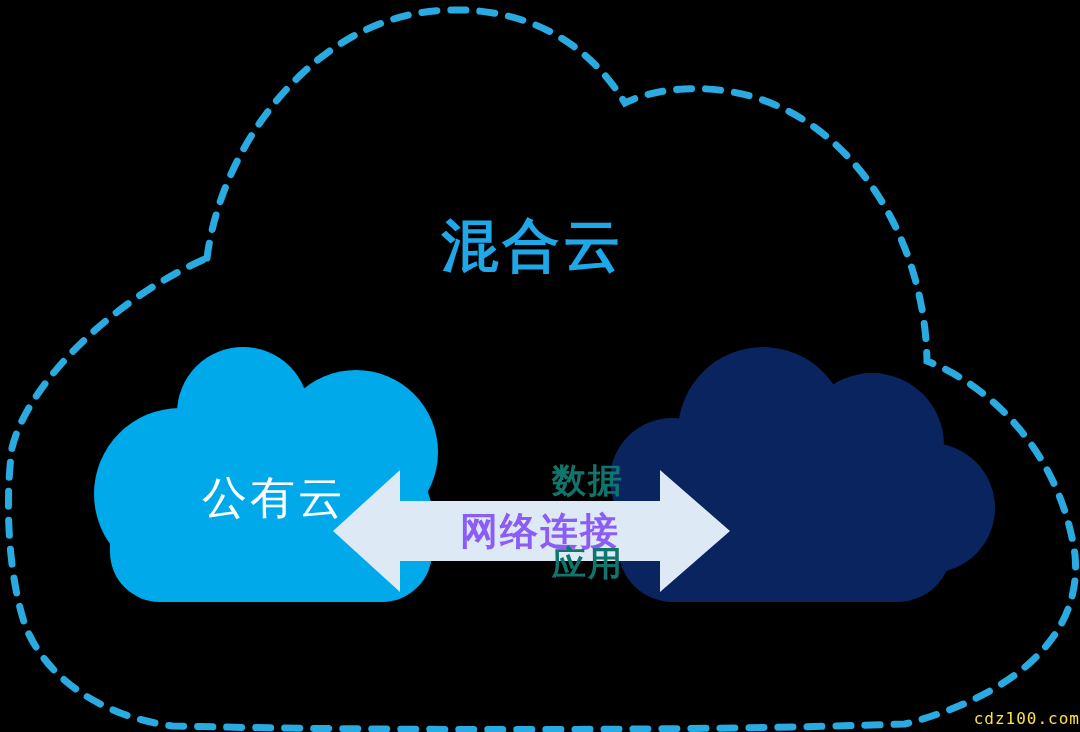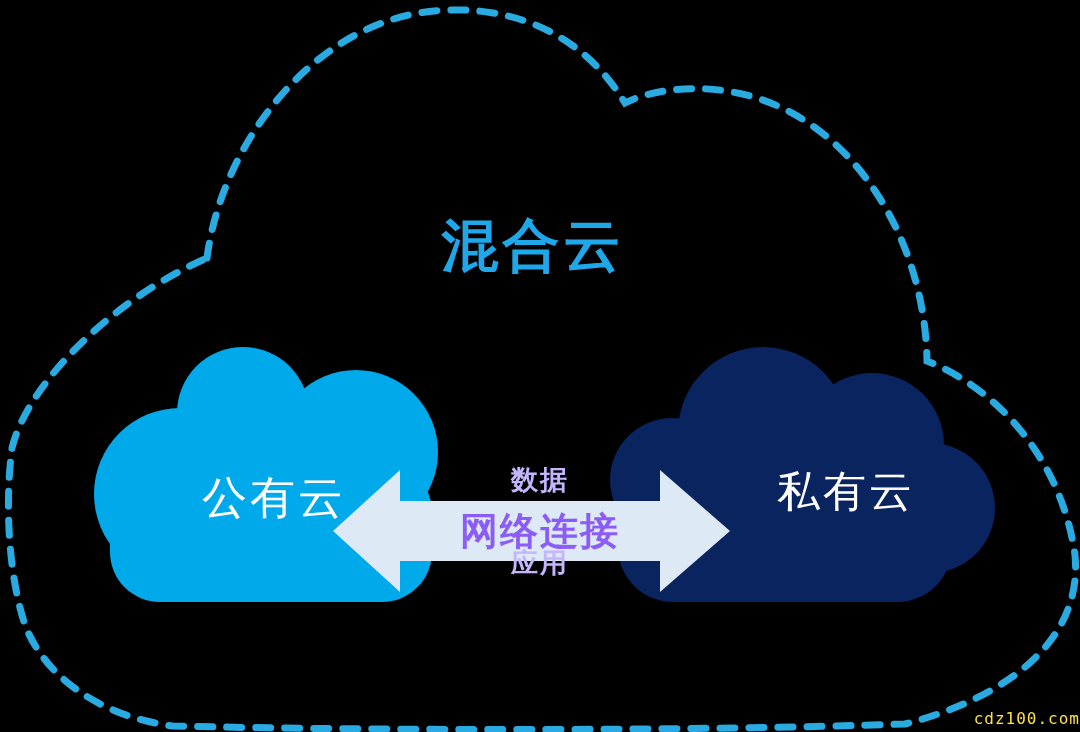--- a/index.html
+++ b/index.html
@@ -24,21 +24,21 @@
     color: #1EA7E9; letter-spacing: 4px;
   }
   .cloud-label { color: #FFFFFF; font-weight: 500; margin-left: 24px; }
   .public-label  { left: 250px; top: 497px; font-size: 45px; letter-spacing: 3px; }
   .private-label { left: 822px; top: 491px; font-size: 43px; letter-spacing: 3px; }
   .conn-label {
     left: 540px; top: 531px;
     font-size: 38px; font-weight: 600;
     color: #8b5cf6; letter-spacing: 2px;
   }
-  .conn-sub { font-size: 27px; font-weight: 600; color: #c4b5fd; letter-spacing: 2px; }
+  .conn-sub { font-size: 34px; font-weight: 600; color: #0f766e; letter-spacing: 2px; margin-left: 48px; }
   .conn-above { left: 540px; top: 480px; }
   .conn-below { left: 540px; top: 563px; }
   .watermark {
     position: absolute; right: 0px; bottom: 4px;
     font-family: "DejaVu Sans Mono", monospace;
     font-size: 16px; color: #fde047; letter-spacing: 1px;
   }
 </style>
 </head>
 <body>
@@ -74,21 +74,20 @@
       <rect x="618" y="465" width="334" height="137" rx="55"></rect>
     </g>
 
     <polygon fill="#DEE9F6" points="333,531 400,470 400,501 660,501 660,470 730,531 660,592 660,561 400,561 400,592"></polygon>
   </svg>
 
   <div class="txt title">混合云</div>
 
   <div class="txt cloud-label public-label">公有云</div>
 
-  <div class="txt cloud-label private-label">私有云</div>
 
   <div class="txt conn-sub conn-above">数据</div>
 
   <div class="txt conn-label">网络连接</div>
 
   <div class="txt conn-sub conn-below">应用</div>
 
   <div class="watermark">cdz100.com</div>
 </div>
 

